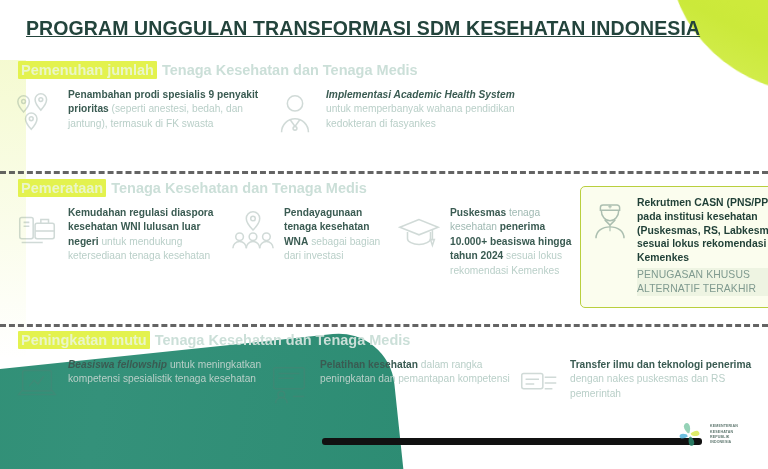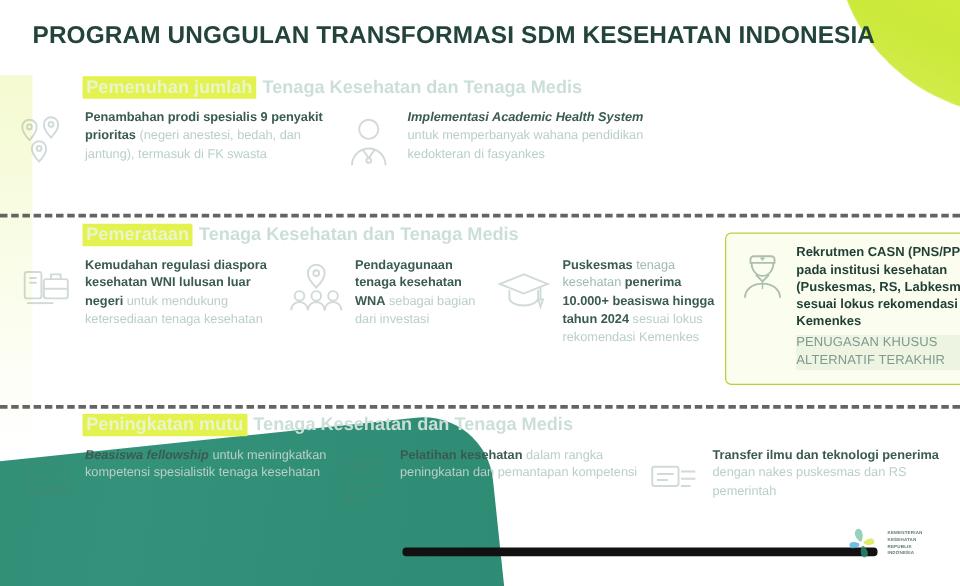--- a/index.html
+++ b/index.html
@@ -52,20 +52,21 @@
   
   .title {
     position: absolute;
     left: 26px; top: 17px;
     width: 690px;
     font-size: 19.5px;
     font-weight: 700;
     letter-spacing: .1px;
     color: #23443c;
     font-family: "Liberation Sans", sans-serif;
+    text-decoration: underline;
   }
 
   
   .section { position: absolute; left: 0; width: 768px; }
   #sec1 { top: 62px; height: 103px; }
   #sec2 { top: 180px; height: 138px; }
   #sec3 { top: 332px; height: 90px; }
 
   .sec-head {
     position: absolute;
@@ -73,21 +74,20 @@
     font-size: 14.5px;
     font-weight: 600;
     white-space: nowrap;
     color: #cfe3dc;
   }
   .sec-head .hl {
     background: #e3f24e;
     color: #eaf6c9;
     padding: 1px 3px;
     border-radius: 1px;
-    margin-left: 48px;
   }
   .sec-head .rest { color: #cbdfd8; margin-left: 5px; }
 
   .divider {
     position: absolute;
     left: 0; width: 768px; height: 0;
     border-top: 3px dashed #4a4a4a;
     opacity: .85;
   }
   #div1 { top: 171px; }
@@ -200,21 +200,21 @@
           <svg viewBox="0 0 48 48" fill="none" stroke="#5a7c72" stroke-width="1.6">
             <path d="M10 6c3.3 0 6 2.7 6 6 0 4.5-6 11-6 11S4 16.5 4 12c0-3.3 2.7-6 6-6z"></path>
             <circle cx="10" cy="12" r="2"></circle>
             <path d="M28 4c3.3 0 6 2.7 6 6 0 4.5-6 11-6 11s-6-6.5-6-11c0-3.3 2.7-6 6-6z"></path>
             <circle cx="28" cy="10" r="2"></circle>
             <path d="M18 24c3.3 0 6 2.7 6 6 0 4.5-6 11-6 11s-6-6.5-6-11c0-3.3 2.7-6 6-6z"></path>
             <circle cx="18" cy="30" r="2"></circle>
           </svg>
         </span>
         <span class="txt">
-          <b>Penambahan prodi spesialis 9 penyakit prioritas</b><span> (negeri anestesi, bedah, dan jantung), termasuk di FK swasta</span>
+          <b>Penambahan prodi spesialis 9 penyakit prioritas</b><span> (seperti anestesi, bedah, dan jantung), termasuk di FK swasta</span>
         </span>
       </div>
 
       <div class="item">
         <span class="ico">
           <svg viewBox="0 0 48 48" fill="none" stroke="#5a7c72" stroke-width="1.6">
             <circle cx="24" cy="14" r="8"></circle>
             <path d="M10 44c0-8 6.5-14 14-14s14 6 14 14"></path>
             <path d="M19 31l5 7 5-7"></path>
             <circle cx="24" cy="40" r="2"></circle>

